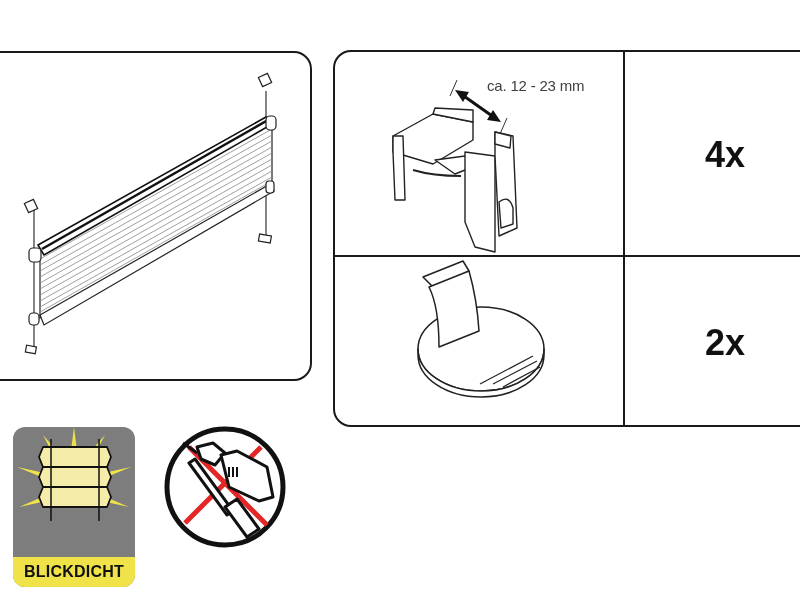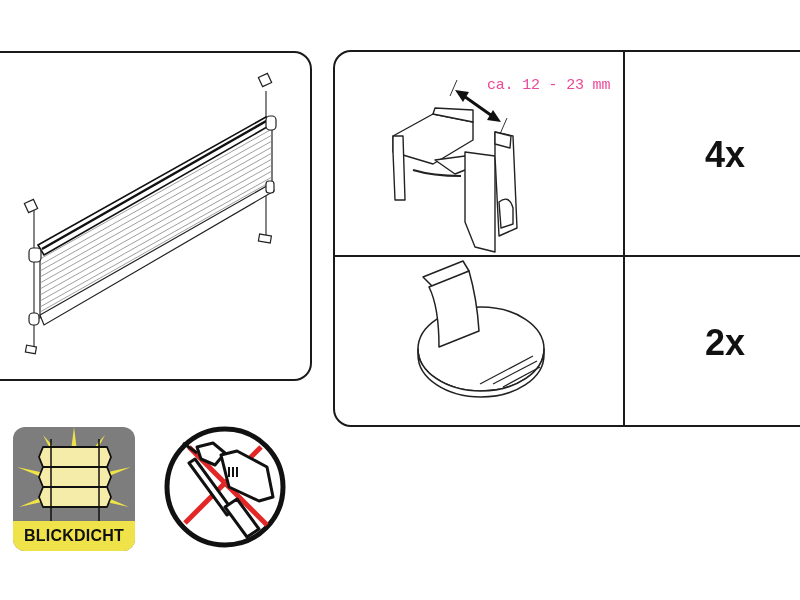--- a/index.html
+++ b/index.html
@@ -17,26 +17,26 @@
     .vline { position: absolute; left: 288px; top: 0; bottom: 0; width: 2px; background: #1a1a1a; }
     .hline { position: absolute; left: 0; right: 0; top: 203px; height: 2px; background: #1a1a1a; }
     .qty {
       position: absolute; left: 290px; width: 200px; text-align: center;
       font-weight: bold; font-size: 36px; color: #111;
       font-family: "Liberation Sans", sans-serif;
     }
     #qty-1 { top: 82px; }
     #qty-2 { top: 270px; }
     .dim-label {
-      position: absolute; left: 152px; top: 25px; font-size: 15px; color: #ec4899;
-      font-family: Liberation Mono, monospace; letter-spacing: -0.2px;
+      position: absolute; left: 152px; top: 25px; font-size: 15px; color: #404040;
+      font-family: Liberation Sans, sans-serif; letter-spacing: -0.2px;
     }
     svg { position: absolute; overflow: visible; }
     #badge {
-      position: absolute; left: 13px; top: 427px; width: 122px; height: 124px;
+      position: absolute; left: 13px; top: 427px; width: 122px; height: 160px;
       border-radius: 12px; background: #7d7d7d; overflow: hidden;
     }
     #badge-label {
       position: absolute; left: 0; right: 0; bottom: 0; height: 30px;
       background: #f0e34a; color: #111; font-weight: bold; font-size: 16px;
       text-align: center; line-height: 30px; font-family: "Liberation Sans", sans-serif;
       letter-spacing: 0.2px;
     }
     #no-drill { left: 163px; top: 425px; width: 124px; height: 124px; }
   </style>

